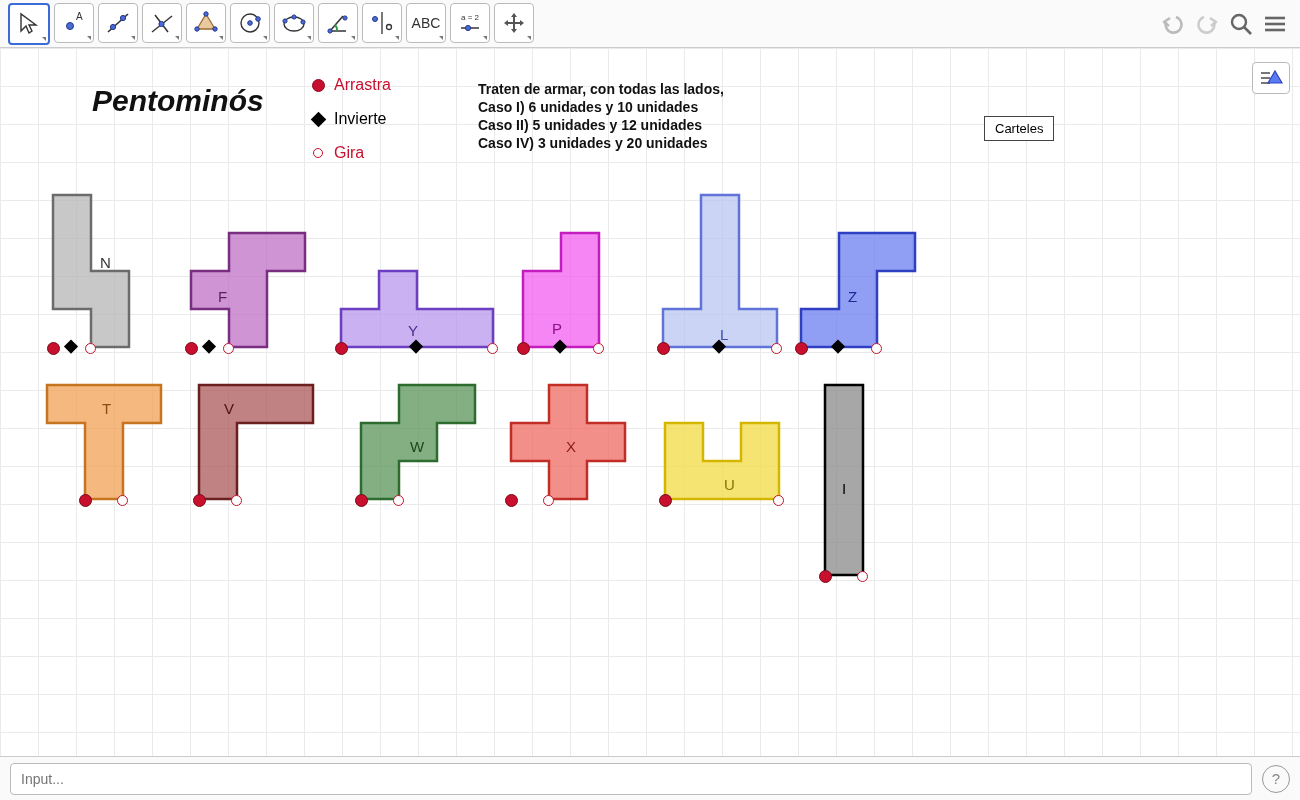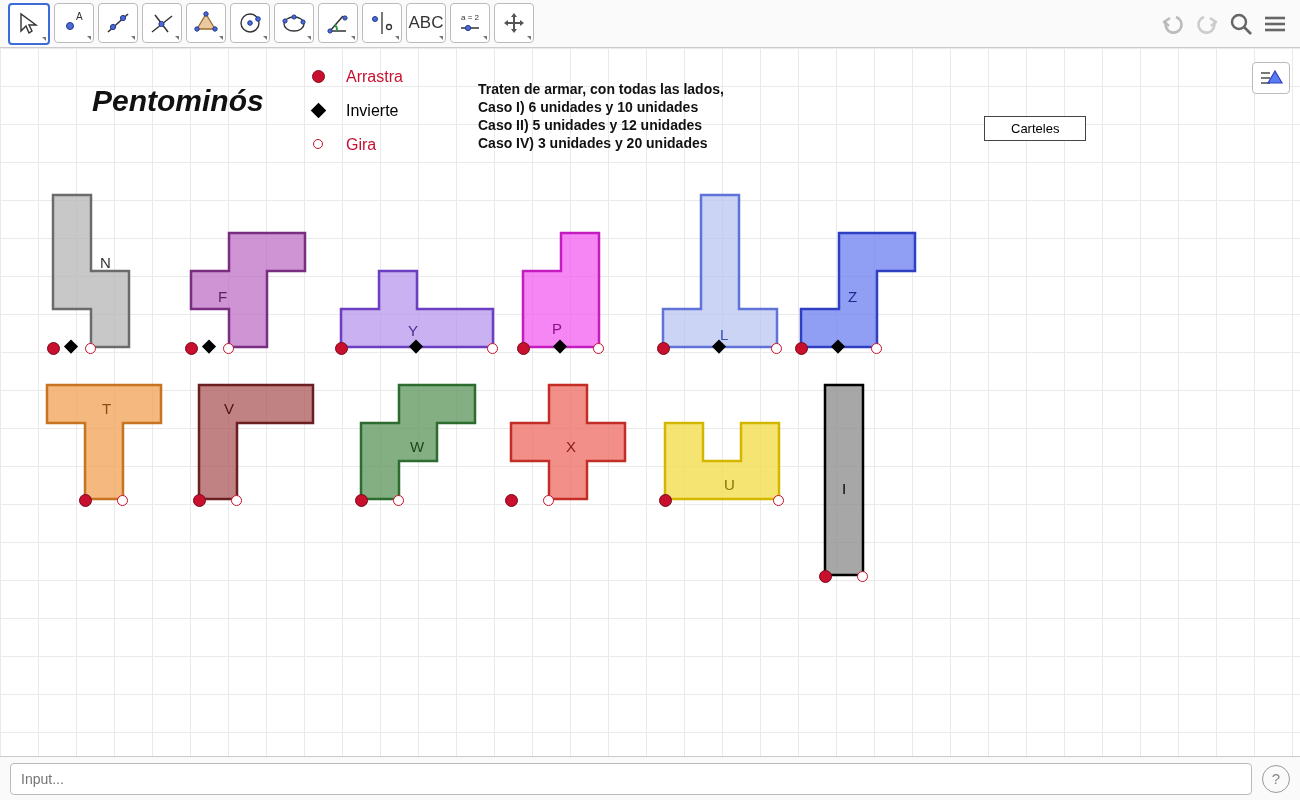--- a/index.html
+++ b/index.html
@@ -18,30 +18,30 @@
   .grid{position:absolute;inset:0;
     background-image:
       linear-gradient(to right,#d9d9d9 0 1px,transparent 1px 100%),
       linear-gradient(to bottom,#d9d9d9 0 1px,transparent 1px 100%);
     background-size:38px 38px;opacity:.55}
   .gg-side-btn{position:absolute;top:14px;right:10px;width:36px;height:30px;border:1px solid #bbb;border-radius:4px;background:#fff;display:flex;align-items:center;justify-content:center;cursor:pointer}
   .gg-side-btn svg{width:26px;height:22px}
   .title{position:absolute;top:36px;left:92px;font-size:30px;font-weight:700;font-style:italic;color:#111}
   
   .legend{position:absolute;top:20px;left:310px;font-size:16px}
-  .legend-row{display:flex;align-items:flex-start;gap:20px;height:34px}
+  .legend-row{display:flex;align-items:center;gap:8px;height:34px}
   .legend-sym{width:16px;height:16px;display:flex;align-items:center;justify-content:center}
   .sym-drag{width:11px;height:11px;border-radius:50%;background:#c8102e;border:1.5px solid #8a0b20}
   .sym-flip{width:11px;height:11px;background:#000;transform:rotate(45deg)}
   .sym-rot{width:8px;height:8px;border-radius:50%;border:1.5px solid #c8102e;background:#fff}
   .legend-row .lab-red{color:#c8102e}
   
   .instr{position:absolute;top:32px;left:478px;font-size:14px;font-weight:700;line-height:18px;color:#111}
   
-  .carteles{position:absolute;top:68px;left:984px;padding:4px 26px;border:1px solid #444;background:#fff;font-size:13px;cursor:pointer}
+  .carteles{position:absolute;top:68px;left:984px;padding:4px 10px;border:1px solid #444;background:#fff;font-size:13px;cursor:pointer}
   
   .pieces{position:absolute;inset:0}
   .piece{position:absolute}
   .piece svg{overflow:visible;display:block}
   .plabel{position:absolute;font-size:15px;font-weight:400;color:#333;font-family:Arial}
   .handles{position:absolute}
   .h-dot{position:absolute;width:11px;height:11px;border-radius:50%;background:#c8102e;border:1.5px solid #7a0a1b}
   .h-dia{position:absolute;width:10px;height:10px;background:#000;transform:rotate(45deg) translate(-1px,-1px)}
   .h-circ{position:absolute;width:9px;height:9px;border-radius:50%;border:1.5px solid #c8102e;background:#fff}
   
@@ -130,21 +130,21 @@
     <div class="tool-btn">
       <svg viewBox="0 0 26 26">
           <line x1="13" y1="2" x2="13" y2="24" stroke="#333" stroke-width="1.3"></line>
           <circle cx="6" cy="9" r="2.5" fill="#4a6bd6" stroke="#23388e"></circle>
           <circle cx="20" cy="17" r="2.5" fill="none" stroke="#333" stroke-width="1.3"></circle>
         </svg>
         <span class="dd"></span>
     </div>
 
     <div class="tool-btn">
-      <span style="font-size:17px;color:#333">ABC</span>
+      <span style="font-size:14px;color:#333">ABC</span>
         <span class="dd"></span>
     </div>
 
     <div class="tool-btn">
       <svg viewBox="0 0 26 26">
           <text x="4" y="10" font-size="8" fill="#333">a = 2</text>
           <line x1="4" y1="18" x2="22" y2="18" stroke="#333" stroke-width="1.5"></line>
           <circle cx="11" cy="18" r="2.6" fill="#4a6bd6" stroke="#23388e"></circle>
         </svg>
         <span class="dd"></span>

